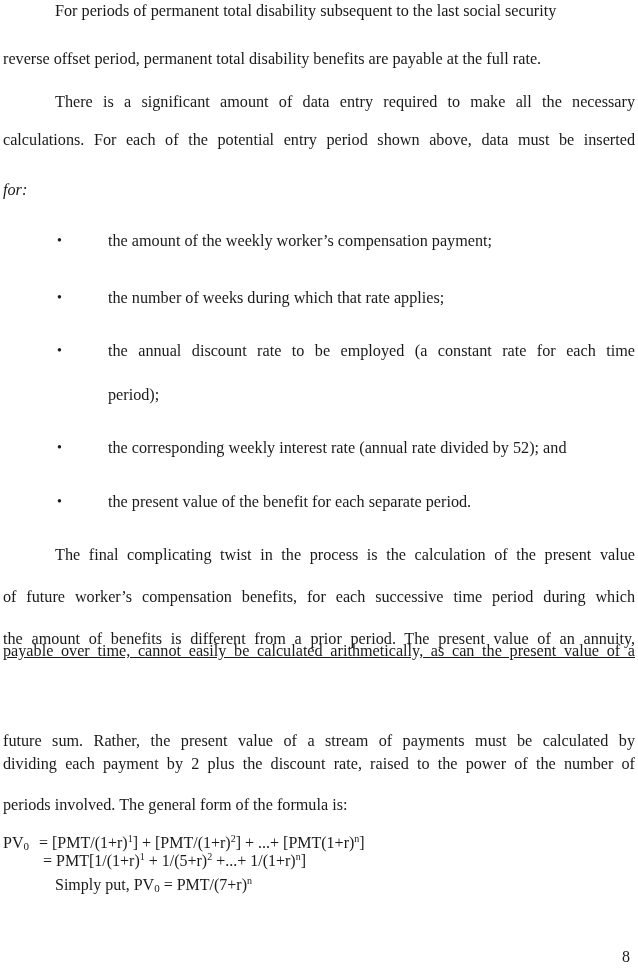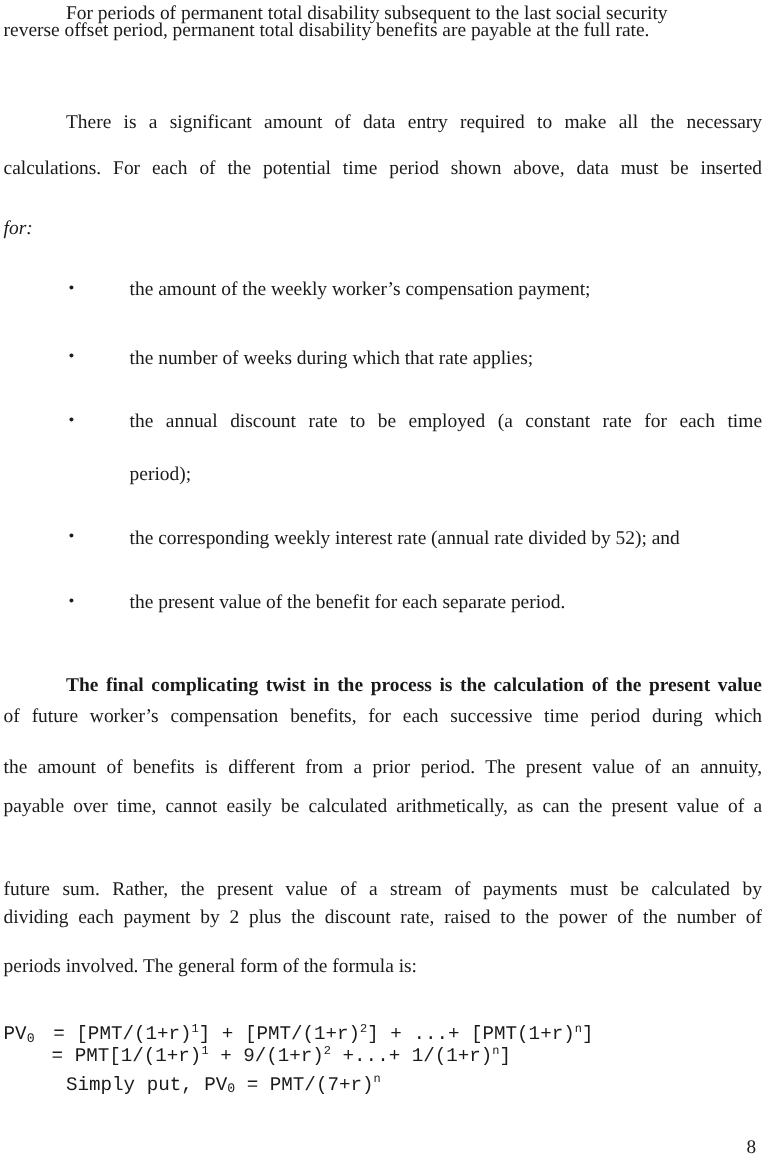--- a/index.html
+++ b/index.html
@@ -55,44 +55,43 @@
     }
     .bullet-text.justify {
       width: 527px;
       white-space: normal;
       text-align: justify;
       text-align-last: justify;
     }
     .formula {
       position: absolute;
       white-space: nowrap;
-      font-family: Liberation Mono, monospace;
+      font-family: Liberation Serif, serif;
       font-size: 16px;
       line-height: 17px;
-      margin-top: 20px;
     }
     .formula sup { font-size: 10px; vertical-align: 6px; line-height: 0; }
     .formula sub { font-size: 11px; vertical-align: -2px; line-height: 0; }
     .page-number {
       position: absolute;
       left: 622px;
       top: 948px;
       font-size: 16px;
     }
   </style>
 </head>
 <body>
 
 <div class="page">
 
   <div class="line indent" style="top:2px;">For periods of permanent total disability subsequent to the last social security</div>
-  <div class="line" style="top:16px;">reverse offset period, permanent total disability benefits are payable at the full rate.</div>
+  <div class="line" style="top:50px;">reverse offset period, permanent total disability benefits are payable at the full rate.</div>
 
   <div class="line indent justify" style="top:93px;">There is a significant amount of data entry required to make all the necessary</div>
-  <div class="line justify" style="top:131px;">calculations.  For each of the potential time period shown above, data must be inserted</div>
+  <div class="line justify" style="top:131px;">calculations.  For each of the potential entry period shown above, data must be inserted</div>
   <div class="line" style="top:181px;font-style:italic;">for:</div>
 
   <div class="bullet-row" style="top:232px;">
     <span class="bullet">•</span>
     <span class="bullet-text">the amount of the weekly worker’s compensation payment;</span>
   </div>
   <div class="bullet-row" style="top:289px;">
     <span class="bullet">•</span>
     <span class="bullet-text">the number of weeks during which that rate applies;</span>
   </div>
@@ -105,34 +104,34 @@
   </div>
   <div class="bullet-row" style="top:439px;">
     <span class="bullet">•</span>
     <span class="bullet-text">the corresponding weekly interest rate (annual rate divided by 52); and</span>
   </div>
   <div class="bullet-row" style="top:493px;">
     <span class="bullet">•</span>
     <span class="bullet-text">the present value of the benefit for each separate period.</span>
   </div>
 
-  <div class="line indent justify" style="top:562px;font-weight:bold;">The final complicating twist in the process is the calculation of the present value</div>
+  <div class="line indent justify" style="top:546px;">The final complicating twist in the process is the calculation of the present value</div>
   <div class="line justify" style="top:588px;">of future worker’s compensation benefits, for each successive time period during which</div>
   <div class="line justify" style="top:630px;">the amount of benefits is different from a prior period.  The present value of an annuity,</div>
-  <div class="line justify" style="top:663px;">payable over time, cannot easily be calculated arithmetically, as can the present value of a</div>
+  <div class="line justify" style="top:642px;text-decoration:underline;">payable over time, cannot easily be calculated arithmetically, as can the present value of a</div>
   <div class="line justify" style="top:732px;">future sum. Rather, the present value of a stream of payments must be calculated by</div>
   <div class="line justify" style="top:755px;">dividing each payment by 2 plus the discount rate, raised to the power of the number of</div>
   <div class="line" style="top:796px;">periods involved.  The general form of the formula is:</div>
 
   <div class="formula" style="left:0; top:834px;">
     <span>PV</span><sub>0</sub>
     <span style="display:inline-block;width:6px;"></span><span>= [PMT/(1+r)</span><sup>1</sup><span>] + [PMT/(1+r)</span><sup>2</sup><span>] + ...+ [PMT(1+r)</span><sup>n</sup><span>]</span>
   </div>
   <div class="formula" style="left:40px; top:852px;">
-    <span>= PMT[1/(1+r)</span><sup>1</sup><span> + 9/(1+r)</span><sup>2</sup><span> +...+ 1/(1+r)</span><sup>n</sup><span>]</span>
+    <span>= PMT[1/(1+r)</span><sup>1</sup><span> + 1/(5+r)</span><sup>2</sup><span> +...+ 1/(1+r)</span><sup>n</sup><span>]</span>
   </div>
   <div class="formula" style="left:52px; top:876px;">
     <span>Simply put, PV</span><sub>0</sub><span> = PMT/(7+r)</span><sup>n</sup>
   </div>
 
 </div>
 
 <div class="page-number">8</div>
 
 </body></html>

